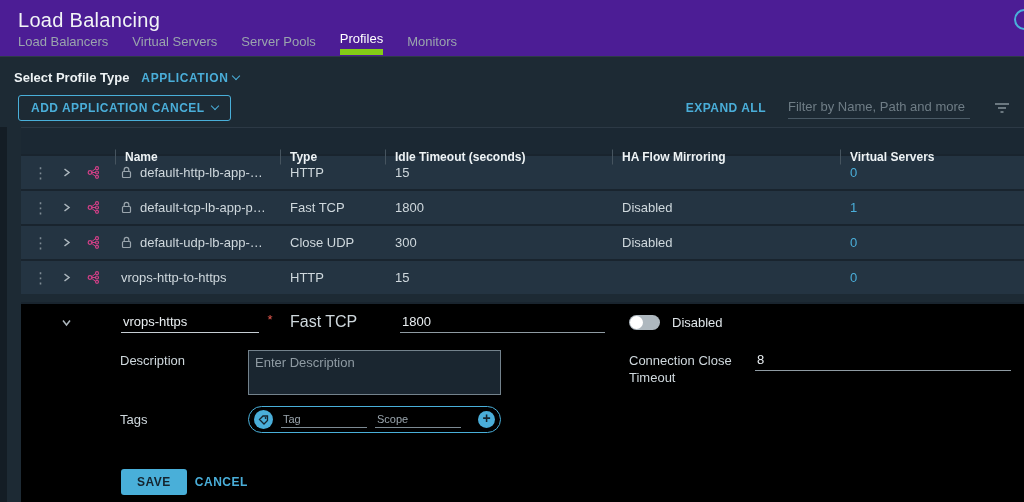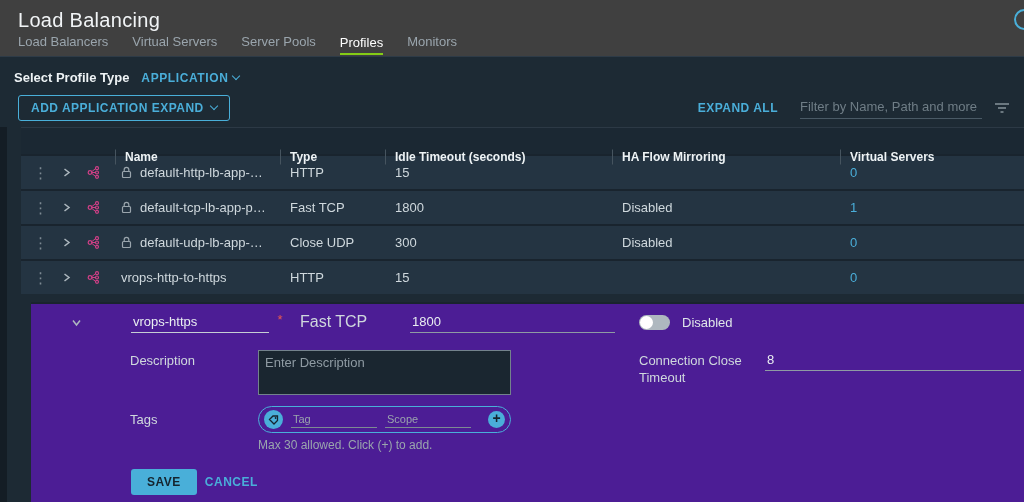--- a/index.html
+++ b/index.html
@@ -4,45 +4,45 @@
 <style>
   * { margin:0; padding:0; box-sizing:border-box; }
   html,body { width:1024px; height:502px; overflow:hidden; }
   body {
     font-family:"Liberation Sans", sans-serif;
     background:#1d2a34;
     color:#cfd8dd;
     position:relative;
   }
   
-  .topband { background:#404040; height:57px; border-bottom:1px solid #2e3b47; position:relative; }
+  .topband { background:#4c1d95; height:57px; border-bottom:1px solid #2e3b47; position:relative; }
   .page-title { color:#f1f4f6; font-size:20px; font-weight:400; padding:9px 0 0 18px; letter-spacing:.3px; }
   .tabs { display:flex; align-items:flex-end; height:23px; margin-left:18px; gap:24px; }
   .tab { color:#9aa5ad; font-size:13px; padding-bottom:6px; cursor:pointer; }
-  .tab.active { color:#ffffff; border-bottom:2px solid #84cc16; padding-bottom:3px; }
+  .tab.active { color:#ffffff; border-bottom:6px solid #84cc16; padding-bottom:3px; }
   .help-ring {
     position:absolute; top:9px; right:-11px; width:21px; height:21px;
     border:2px solid #49afd9; border-radius:50%;
   }
   
   .profile-row { display:flex; align-items:center; gap:12px; padding:10px 0 0 14px; height:31px; }
   .profile-label { color:#eef3f5; font-size:13px; font-weight:700; }
   .profile-value { color:#4aaed9; font-size:12px; font-weight:700; letter-spacing:.6px; display:flex; align-items:center; gap:5px; cursor:pointer; }
   .caret-down { width:6px; height:6px; border-right:1.5px solid #4aaed9; border-bottom:1.5px solid #4aaed9; transform:rotate(45deg); margin-top:-3px; }
   
   .toolbar { display:flex; align-items:center; height:39px; padding:0 14px 0 18px; }
   .btn-outline {
     border:1px solid #49afd9; border-radius:3px; background:transparent;
     color:#4aaed9; font-size:12px; font-weight:700; letter-spacing:.5px;
     padding:5px 12px; display:flex; align-items:center; gap:7px; cursor:pointer;
     font-family:"Liberation Sans", sans-serif;
   }
   .toolbar-right { margin-left:auto; display:flex; align-items:center; gap:22px; }
   .link-caps { color:#4aaed9; font-size:12px; font-weight:700; letter-spacing:.5px; cursor:pointer; }
-  .filter-box { display:flex; align-items:center; gap:12px; }
+  .filter-box { display:flex; align-items:center; gap:24px; }
   .filter-input {
     background:transparent; border:none; border-bottom:1px solid #4a5a66;
     width:182px; color:#cfd8dd; font-size:13px; padding:2px 0 4px 0; outline:none;
     font-family:"Liberation Sans", sans-serif;
   }
   .filter-input::placeholder { color:#6f7d86; }
   
   .table-wrap { position:absolute; left:21px; right:0; top:127px; bottom:0; }
   .left-strip { position:absolute; left:0; top:127px; bottom:0; width:7px; background:#141d25; }
   .grid { display:grid; grid-template-columns:94px 165px 105px 227px 228px 184px; align-items:center; }
@@ -52,21 +52,21 @@
   .row { height:35px; background:#243442; border-top:2px solid #19242e; font-size:13px; color:#cfd8dd; }
   .cell { padding-left:10px; white-space:nowrap; overflow:hidden; }
   .controls { display:flex; align-items:center; padding-left:12px; gap:0; }
   .kebab { color:#7d8a93; font-size:15px; width:28px; cursor:pointer; text-align:left; }
   .chev { width:26px; display:flex; cursor:pointer; }
   .pinkicon { width:26px; display:flex; }
   .name-cell { display:flex; align-items:center; gap:8px; padding-left:6px; }
   .lock { display:flex; }
   .vslink { color:#4aaed9; cursor:pointer; }
   
-  .edit-block { background:#4c1d95; border-top:2px solid #19242e; position:absolute; left:0; right:0; top:175px; bottom:0;margin-left:10px; }
+  .edit-block { background:#000000; border-top:2px solid #19242e; position:absolute; left:0; right:0; top:175px; bottom:0; }
   .edit-row { height:36px; }
   .edit-row .controls { padding-left:40px; }
   .uinput {
     background:transparent; border:none; border-bottom:1px solid #c6ced4;
     color:#e9eef1; font-size:13px; padding:2px 2px 3px 2px; outline:none;
     font-family:"Liberation Sans", sans-serif;
   }
   .uinput.gray { border-bottom-color:#8f9ba3; }
   .req { color:#e85a4f; font-size:13px; vertical-align:top; margin-left:4px; }
   .name-edit { padding-left:6px; }
@@ -127,21 +127,21 @@
 <div class="profile-row">
   <span class="profile-label">Select Profile Type</span>
   <span class="profile-value">
     <span>APPLICATION</span>
     <span class="caret-down"></span>
   </span>
 </div>
 
 <div class="toolbar">
   <button class="btn-outline">
-    <span>ADD APPLICATION EXPAND</span>
+    <span>ADD APPLICATION CANCEL</span>
     <span class="caret-down"></span>
   </button>
   <div class="toolbar-right">
     <span class="link-caps">EXPAND ALL</span>
     <div class="filter-box">
       <input class="filter-input" placeholder="Filter by Name, Path and more" style="">
       <span>
         <svg width="16" height="12" viewBox="0 0 16 12">
           <line x1="1" y1="2" x2="15" y2="2" stroke="#8f9ba3" stroke-width="1.4"></line>
           <line x1="4" y1="6" x2="12" y2="6" stroke="#8f9ba3" stroke-width="1.4"></line>
@@ -338,21 +338,20 @@
         <span class="tagcircle">
           <svg width="11" height="11" viewBox="0 0 11 11">
               <path d="M1.5,5.5 L5,2 H9.5 V6.5 L6,10 Z" fill="none" stroke="#15242e" stroke-width="1.3"></path>
               <circle cx="7.6" cy="4" r="0.9" fill="#15242e"></circle>
             </svg>
         </span>
         <input class="tiny-input" placeholder="Tag" style="">
         <input class="tiny-input" placeholder="Scope" style="">
         <span class="pluscircle">+</span>
       </div>
-      <span class="tags-note">Max 30 allowed. Click (+) to add.</span>
 
       <div class="btns">
         <button class="btn-save">SAVE</button>
         <button class="btn-cancel">CANCEL</button>
       </div>
     </div>
   </div>
 
 </div>
 

